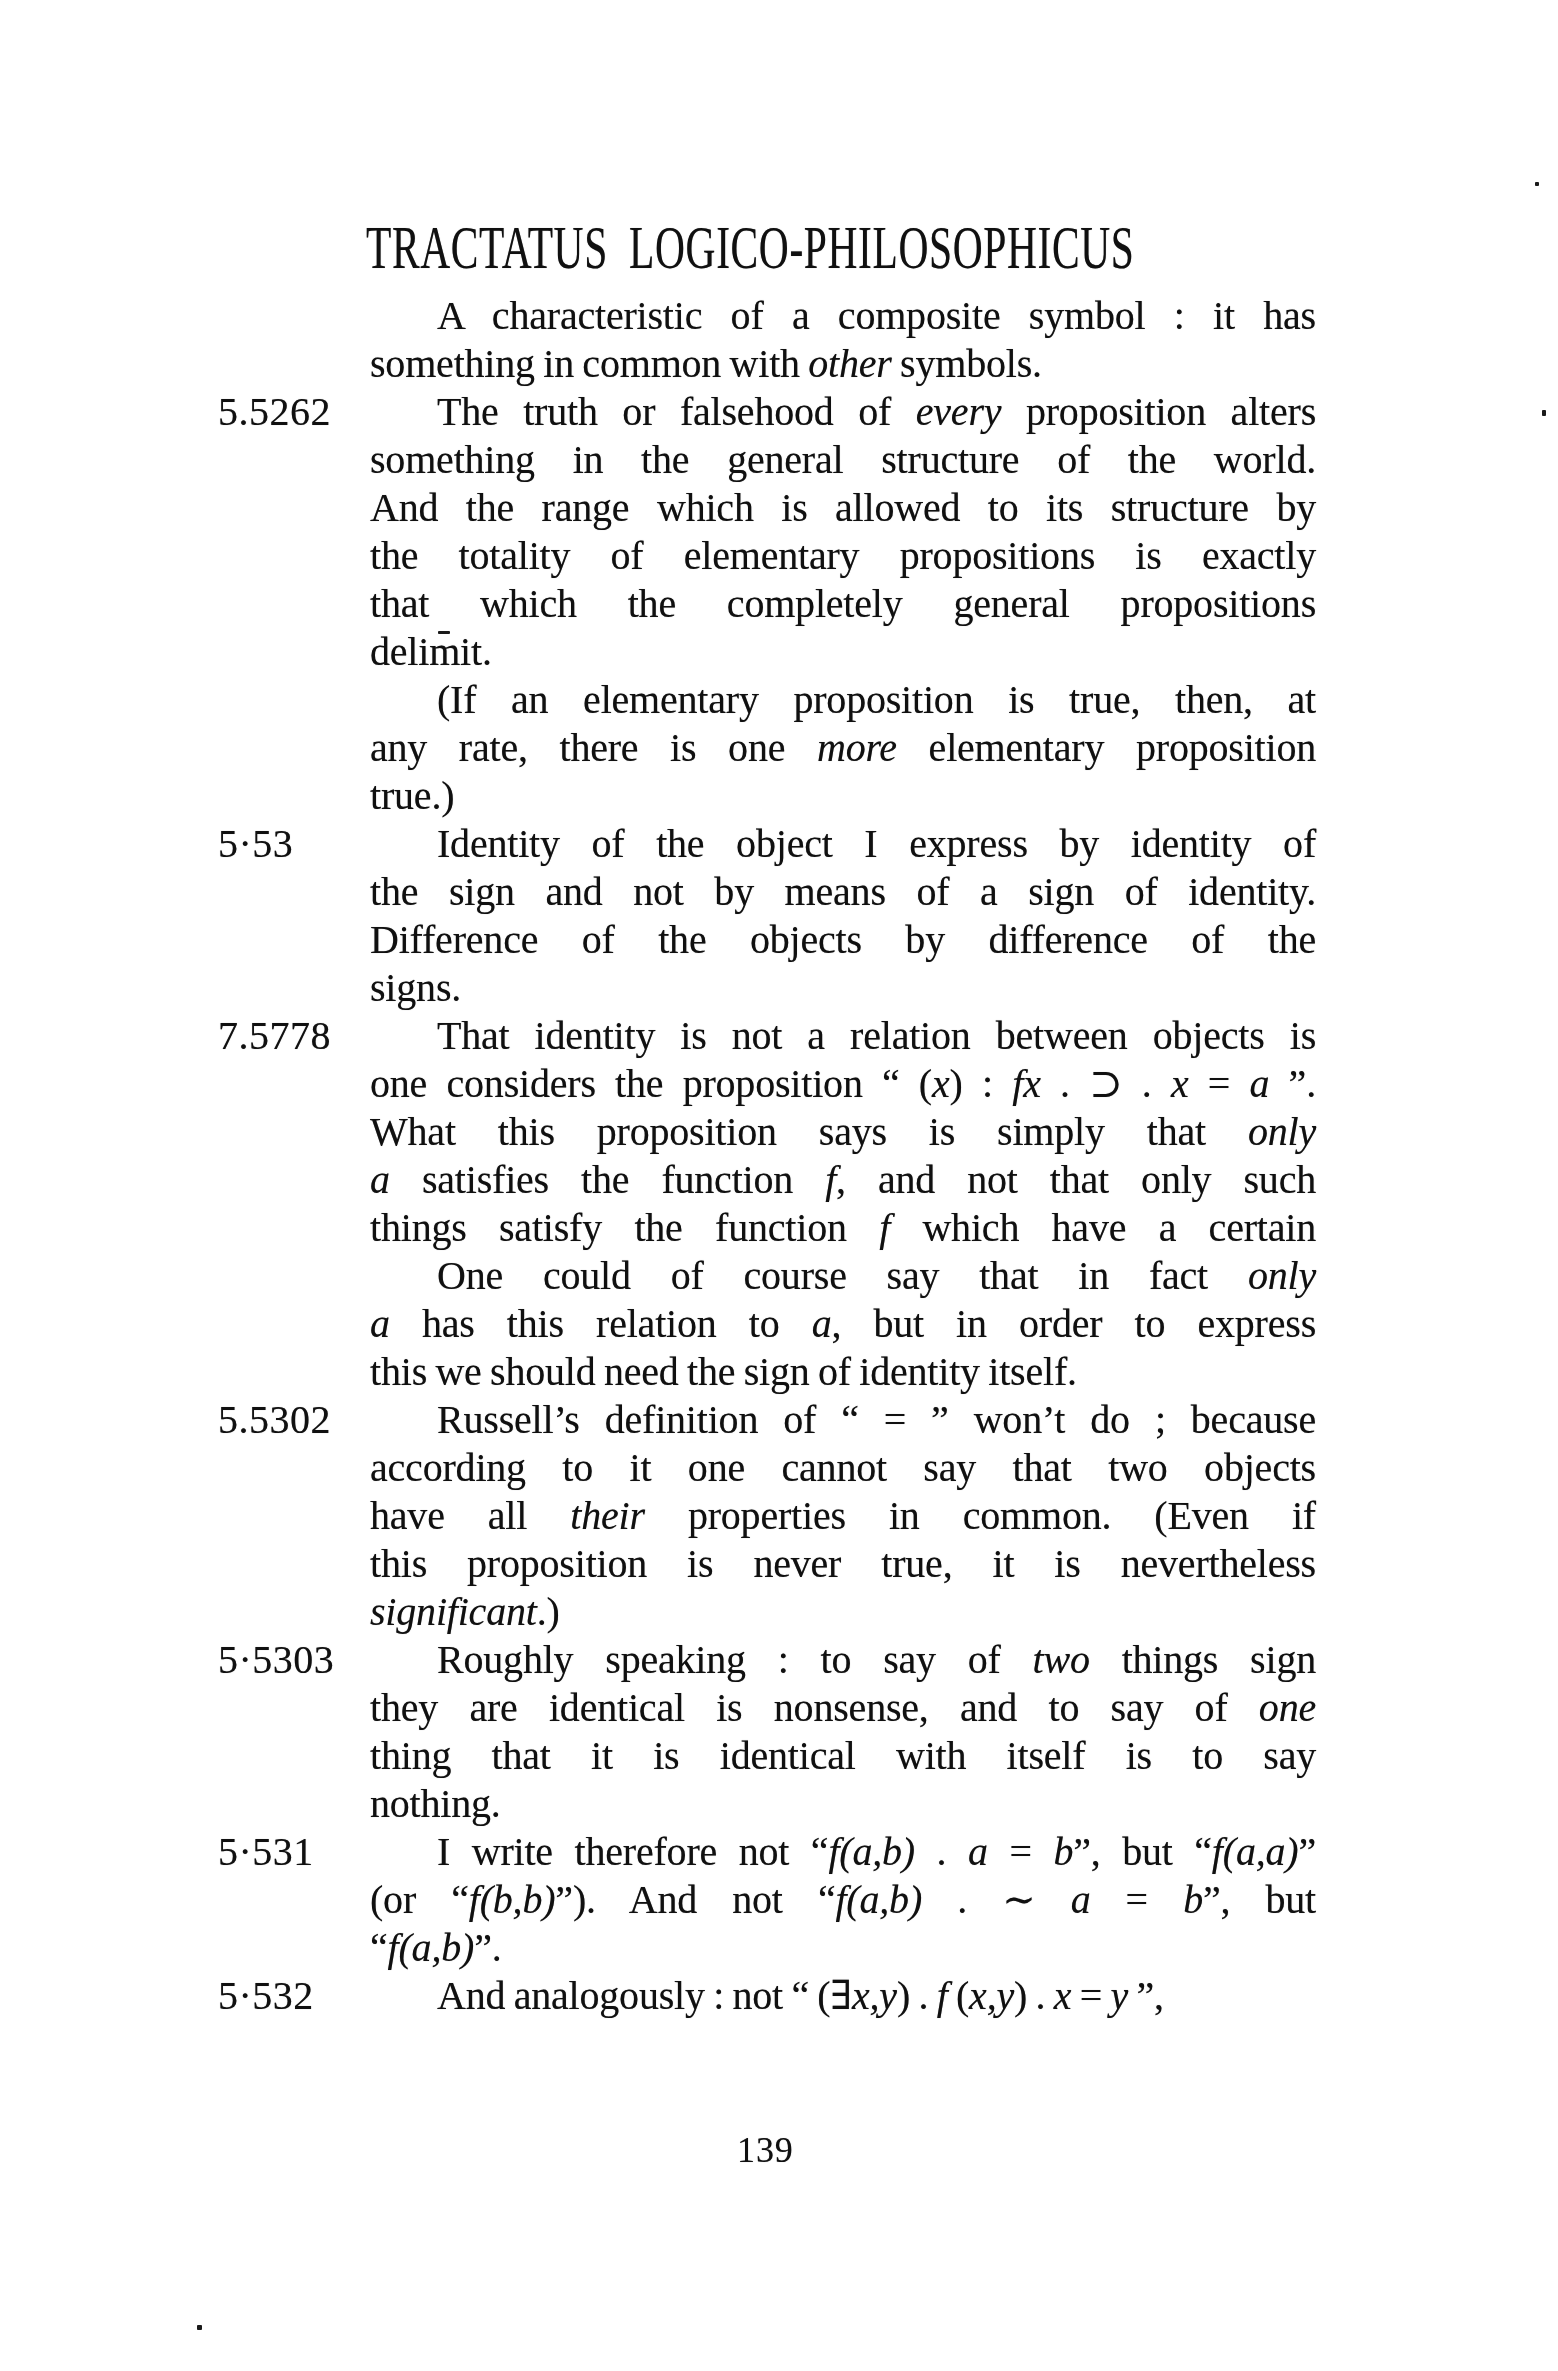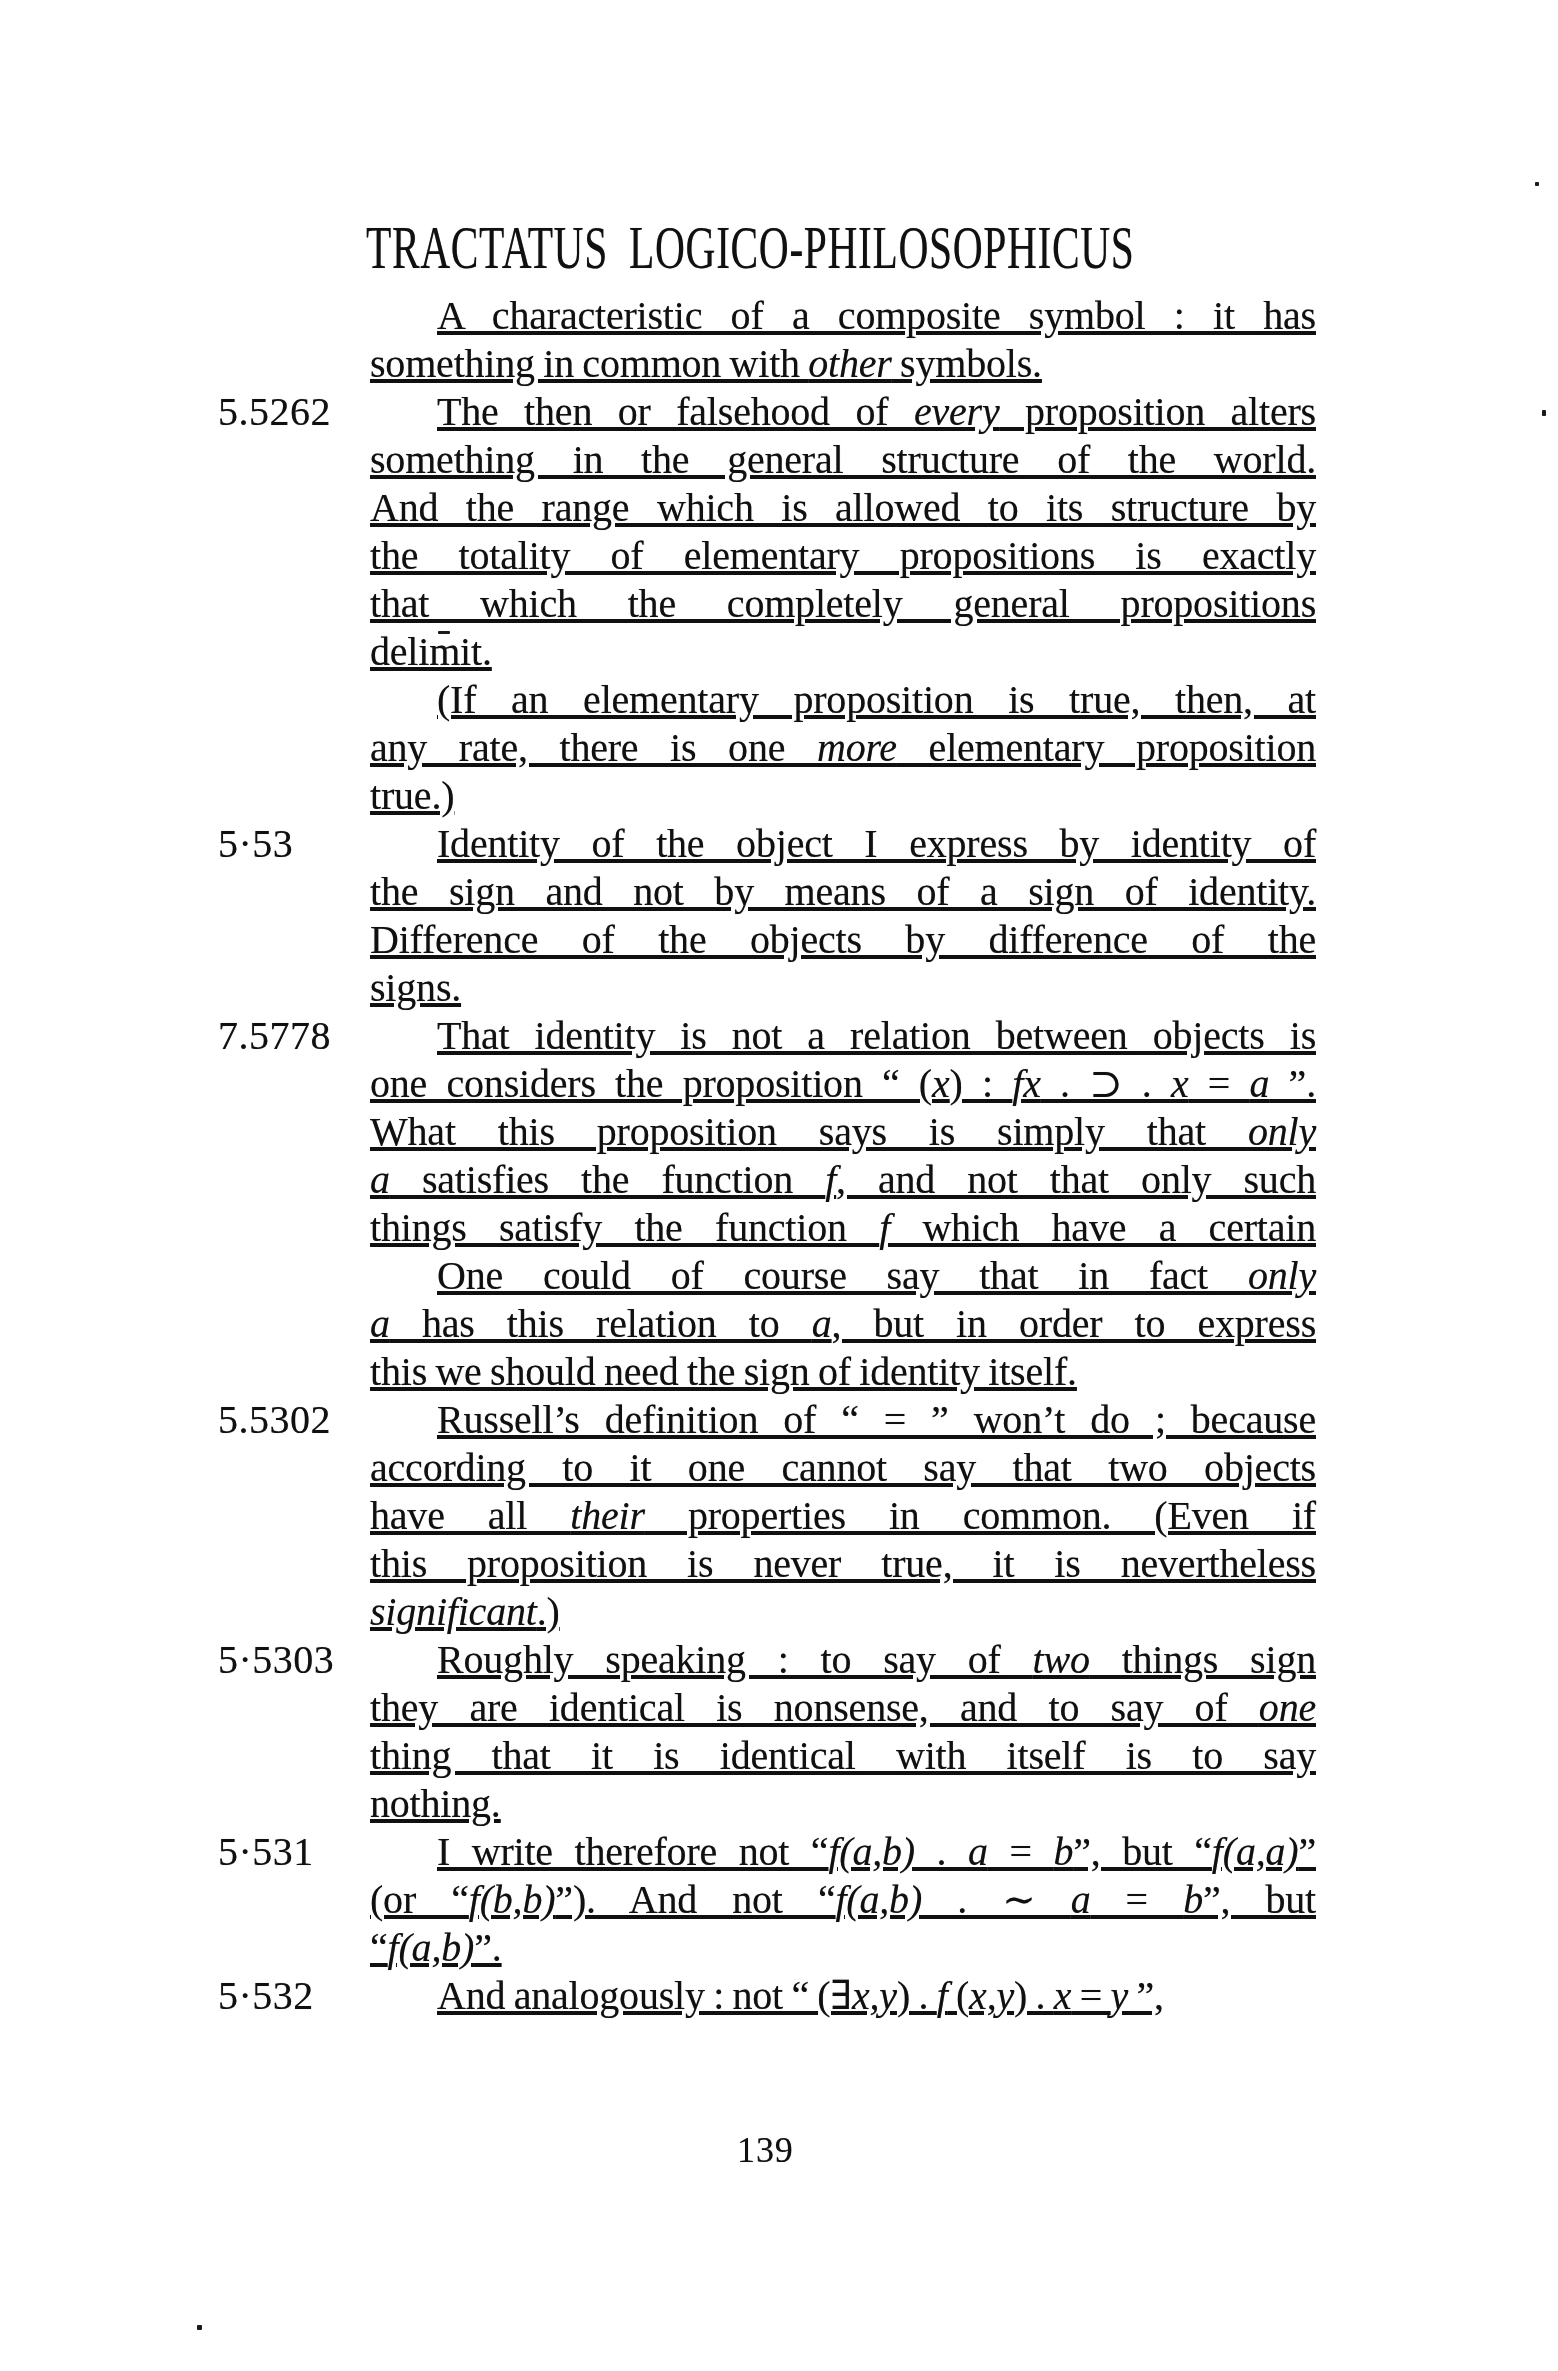--- a/index.html
+++ b/index.html
@@ -36,21 +36,20 @@
   .textblock {
     position: absolute;
     left: 362px;
     top: 260px;
     width: 946px;
     font-size: 40px;
     line-height: 48px;
     letter-spacing: -0.2px;
     word-spacing: -1.4px;
     text-shadow: 0 0 0.7px rgba(0,0,0,0.5);
-    text-decoration: underline;
   }
   .entry { position: relative; }
   .secnum {
     position: absolute;
     left: -152px;
     top: 0;
     letter-spacing: 0.5px;
     white-space: nowrap;
   }
   .line {
@@ -86,21 +85,21 @@
 
   <div class="title">TRACTATUS LOGICO-PHILOSOPHICUS</div>
 
   <div class="textblock">
       <div class="entry">
         <div class="line first"><span>A characteristic of a composite symbol : it has</span></div>
         <div class="line last"><span>something in common with </span><em>other</em><span> symbols.</span></div>
       </div>
       <div class="entry">
         <span class="secnum">5.5262</span>
-        <div class="line first"><span>The then or falsehood of </span><em>every</em><span> proposition alters</span></div>
+        <div class="line first"><span>The truth or falsehood of </span><em>every</em><span> proposition alters</span></div>
         <div class="line"><span>something in the general structure of the world.</span></div>
         <div class="line"><span>And the range which is allowed to its structure by</span></div>
         <div class="line"><span>the totality of elementary propositions is exactly</span></div>
         <div class="line"><span>that which the completely general propositions</span></div>
         <div class="line last"><span>delimit.</span></div>
       </div>
       <div class="entry">
         <div class="line first"><span>(If an elementary proposition is true, then, at</span></div>
         <div class="line"><span>any rate, there is one </span><em>more</em><span> elementary proposition</span></div>
         <div class="line last"><span>true.)</span></div>

